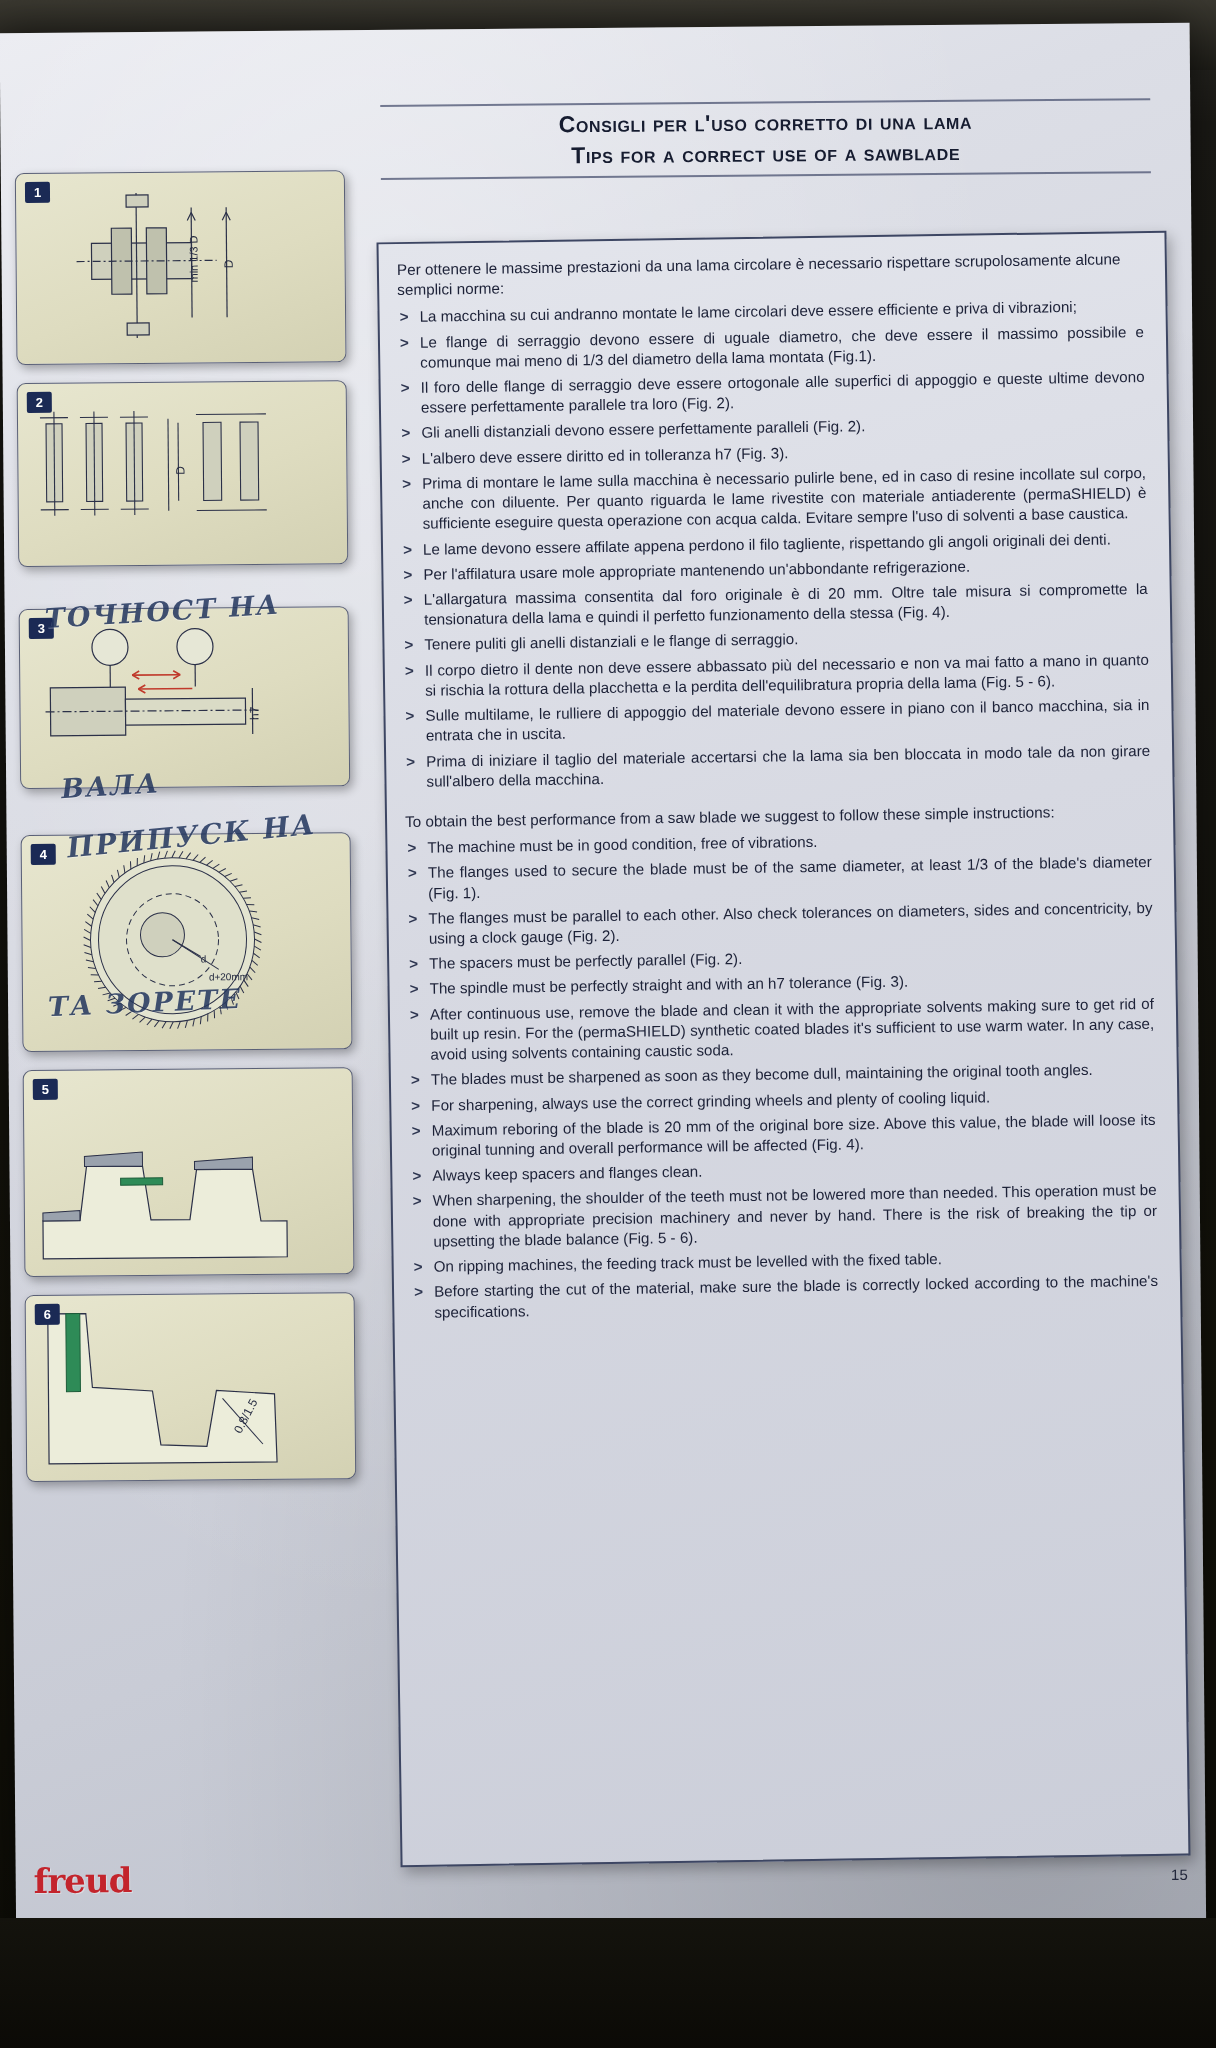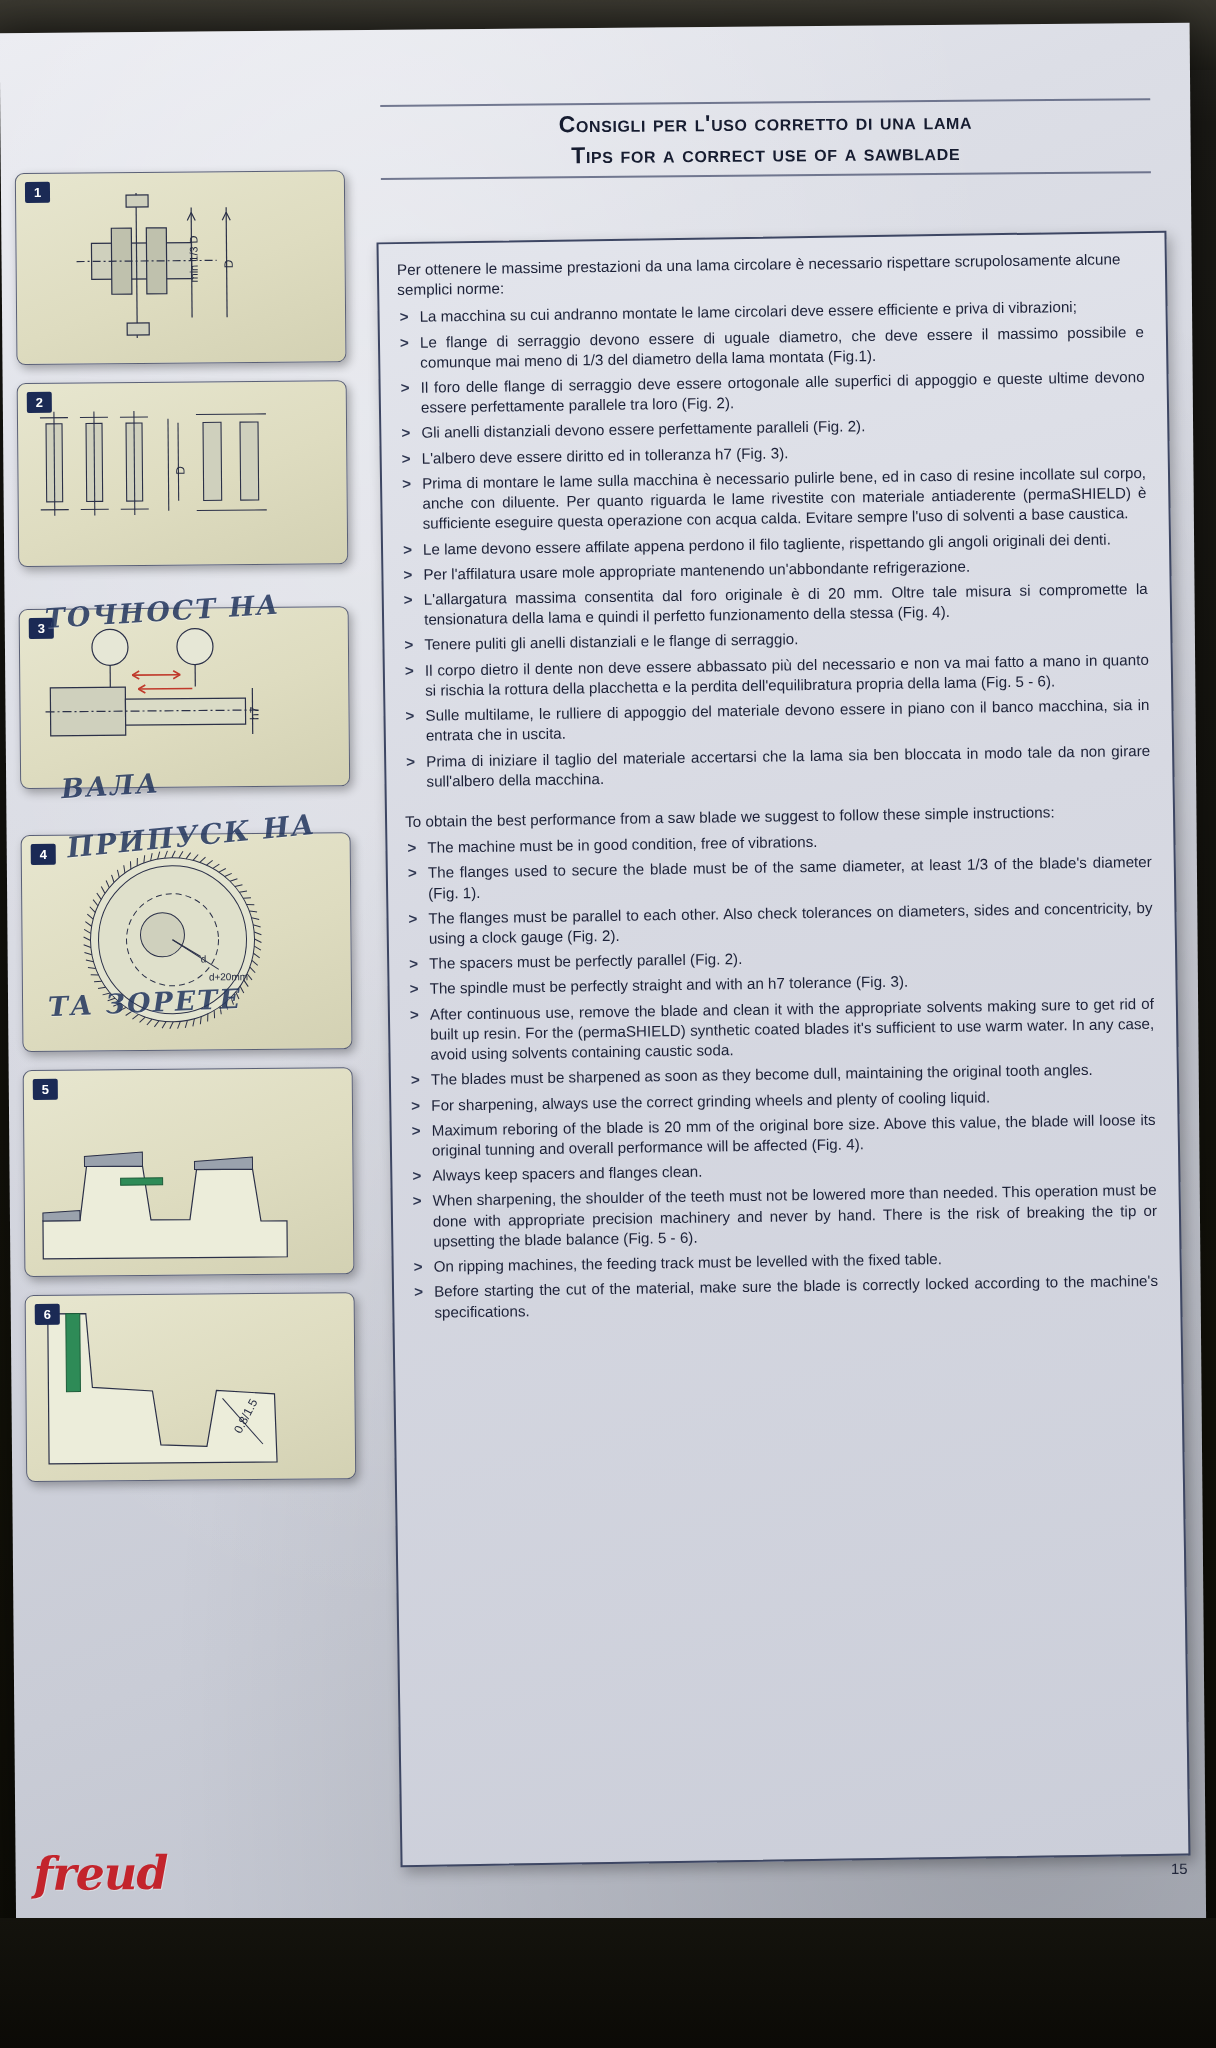--- a/index.html
+++ b/index.html
@@ -76,21 +76,21 @@
     font-size:15.2px;line-height:1.33;color:#1d2238;
     text-align:justify;
   }
   ul.tips li:before{
     content:">";position:absolute;left:2px;top:0px;color:#2d3550;font-weight:700;
   }
   .faded li, .faded{color:#8d93a6;}
   .block-en{margin-top:20px;}
   .block-en .intro{margin-bottom:6px;}
   .pagenum{
-    position:absolute;right:18px;bottom:76px;font-size:15px;color:#23283c;
+    position:absolute;right:18px;bottom:70px;font-size:15px;color:#23283c;
   }
 
   
   .figcol{position:absolute;left:14px;top:140px;width:330px;}
   .fig{
     position:relative;margin-bottom:18px;border:1.5px solid #5a6076;border-radius:9px;
     background:linear-gradient(160deg,#e7e6cf 0%,#dedcc0 55%,#d3d1b3 100%);
     box-shadow:3px 4px 10px rgba(0,0,0,.3);
     overflow:hidden;
   }
@@ -110,22 +110,22 @@
     pointer-events:none;
   }
   .hand.h1{left:40px;top:564px;font-size:27px;}
   .hand.h2{left:55px;top:738px;font-size:27px;}
   .hand.h3{left:60px;top:788px;font-size:28px;transform:rotate(-5deg);}
   .hand.h4{left:40px;top:955px;font-size:27px;transform:rotate(-2deg);}
 
   
   .logo{
     position:absolute;left:18px;bottom:62px;
-    font-family:"DejaVu Serif", serif;font-style:italic;font-weight:700;
-    font-size:46px;color:#c3242c;letter-spacing:-1px;
+    font-family:"DejaVu Serif", serif;font-weight:700;
+    font-size:34px;color:#c3242c;letter-spacing:-1px;
     text-shadow:1px 1px 0 rgba(255,255,255,.35);
   }
 
   
   .timestamp{
     position:absolute;right:16px;bottom:12px;
     color:#f2c200;font-size:33px;font-weight:700;
     font-family:"DejaVu Sans", sans-serif;
     text-shadow:2px 2px 3px rgba(0,0,0,.85);
     letter-spacing:.5px;

